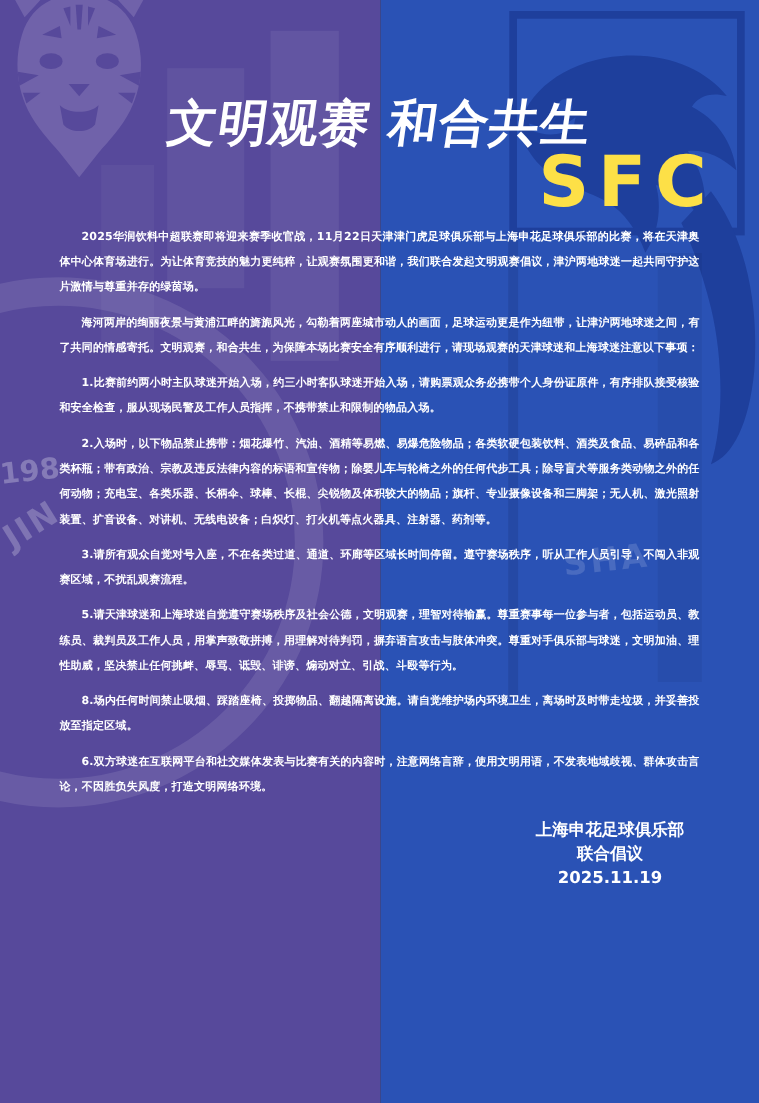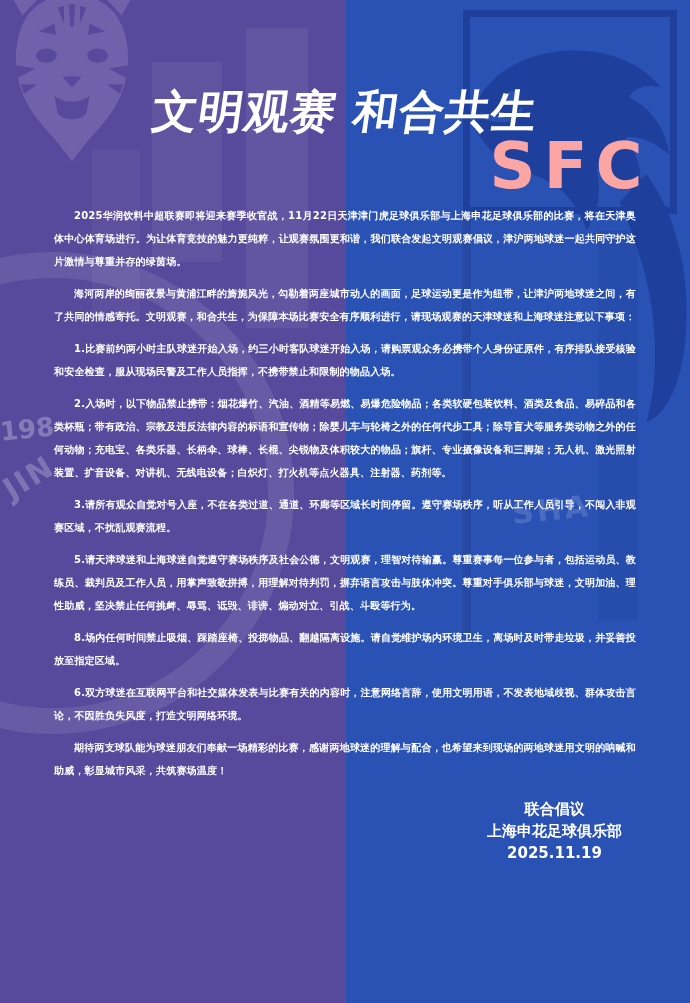--- a/index.html
+++ b/index.html
@@ -20,21 +20,21 @@
   .wm-bar-c  { position:absolute; left:92px;  top:150px; width:48px; height:170px; background:rgba(255,255,255,0.04); }
   .wm-198 { position:absolute; left:0px; top:414px; font-size:26px; font-weight:bold;
             color:rgba(255,255,255,0.28); transform:rotate(-6deg); }
   .wm-jin { position:absolute; left:2px; top:460px; font-size:30px; font-weight:bold; letter-spacing:2px;
             color:rgba(255,255,255,0.24); transform:rotate(-32deg); }
 
   
   .wm-frame { position:absolute; left:117px; top:10px; width:200px; height:190px; border:7px solid #1e3f9c; }
   .lion-svg { position:absolute; left:108px; top:12px; width:250px; height:420px; }
   .wm-sfc { position:absolute; left:118px; top:134px; width:212px; text-align:center;
-            font-size:64px; font-weight:bold; color:#fca5a5; letter-spacing:8px; line-height:1; }
+            font-size:64px; font-weight:bold; color:#fde047; letter-spacing:8px; line-height:1; }
   .wm-sha { position:absolute; left:166px; top:492px; font-size:30px; font-weight:bold; letter-spacing:3px;
             color:rgba(255,255,255,0.15); transform:rotate(-6deg); }
   .wm-rbar-a { position:absolute; left:116px; top:215px; width:9px;  height:420px; background:rgba(0,0,30,0.10); }
   .wm-rbar-b { position:absolute; left:252px; top:230px; width:40px; height:390px; background:rgba(0,0,30,0.06); }
 
   
   .content { position:absolute; left:0; top:0; width:690px; height:1003px; z-index:2;
              box-sizing:border-box; padding:86px 54px 0 54px; color:#ffffff; }
   .title { margin:0 0 66px 0; text-align:center; font-size:45px; line-height:52px; font-weight:900;
            letter-spacing:1px; transform:skewX(-8deg); white-space:nowrap; }
@@ -103,23 +103,22 @@
 
     <div class="body-text">
       <p>2025华润饮料中超联赛即将迎来赛季收官战，11月22日天津津门虎足球俱乐部与上海申花足球俱乐部的比赛，将在天津奥体中心体育场进行。为让体育竞技的魅力更纯粹，让观赛氛围更和谐，我们联合发起文明观赛倡议，津沪两地球迷一起共同守护这片激情与尊重并存的绿茵场。</p>
       <p>海河两岸的绚丽夜景与黄浦江畔的旖旎风光，勾勒着两座城市动人的画面，足球运动更是作为纽带，让津沪两地球迷之间，有了共同的情感寄托。文明观赛，和合共生，为保障本场比赛安全有序顺利进行，请现场观赛的天津球迷和上海球迷注意以下事项：</p>
       <p>1.比赛前约两小时主队球迷开始入场，约三小时客队球迷开始入场，请购票观众务必携带个人身份证原件，有序排队接受核验和安全检查，服从现场民警及工作人员指挥，不携带禁止和限制的物品入场。</p>
       <p>2.入场时，以下物品禁止携带：烟花爆竹、汽油、酒精等易燃、易爆危险物品；各类软硬包装饮料、酒类及食品、易碎品和各类杯瓶；带有政治、宗教及违反法律内容的标语和宣传物；除婴儿车与轮椅之外的任何代步工具；除导盲犬等服务类动物之外的任何动物；充电宝、各类乐器、长柄伞、球棒、长棍、尖锐物及体积较大的物品；旗杆、专业摄像设备和三脚架；无人机、激光照射装置、扩音设备、对讲机、无线电设备；白炽灯、打火机等点火器具、注射器、药剂等。</p>
       <p>3.请所有观众自觉对号入座，不在各类过道、通道、环廊等区域长时间停留。遵守赛场秩序，听从工作人员引导，不闯入非观赛区域，不扰乱观赛流程。</p>
       <p>5.请天津球迷和上海球迷自觉遵守赛场秩序及社会公德，文明观赛，理智对待输赢。尊重赛事每一位参与者，包括运动员、教练员、裁判员及工作人员，用掌声致敬拼搏，用理解对待判罚，摒弃语言攻击与肢体冲突。尊重对手俱乐部与球迷，文明加油、理性助威，坚决禁止任何挑衅、辱骂、诋毁、诽谤、煽动对立、引战、斗殴等行为。</p>
       <p>8.场内任何时间禁止吸烟、踩踏座椅、投掷物品、翻越隔离设施。请自觉维护场内环境卫生，离场时及时带走垃圾，并妥善投放至指定区域。</p>
       <p>6.双方球迷在互联网平台和社交媒体发表与比赛有关的内容时，注意网络言辞，使用文明用语，不发表地域歧视、群体攻击言论，不因胜负失风度，打造文明网络环境。</p>
-      <p>期待两支球队能为球迷朋友们奉献一场精彩的比赛，感谢两地球迷的理解与配合，也希望来到现场的两地球迷用文明的呐喊和助威，彰显城市风采，共筑赛场温度！</p>
     </div>
 
     <div class="signature">
+      <div>上海申花足球俱乐部</div>
       <div>联合倡议</div>
-      <div>上海申花足球俱乐部</div>
       <div>2025.11.19</div>
     </div>
   </div>
 
 </div>
 
 </body></html>

